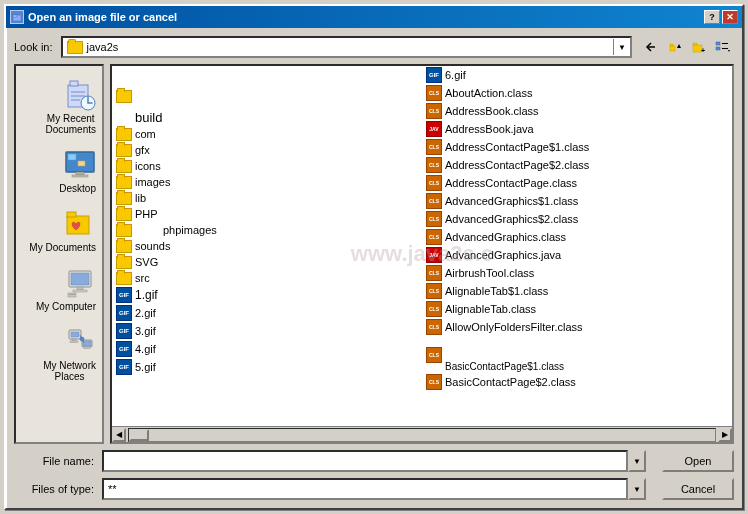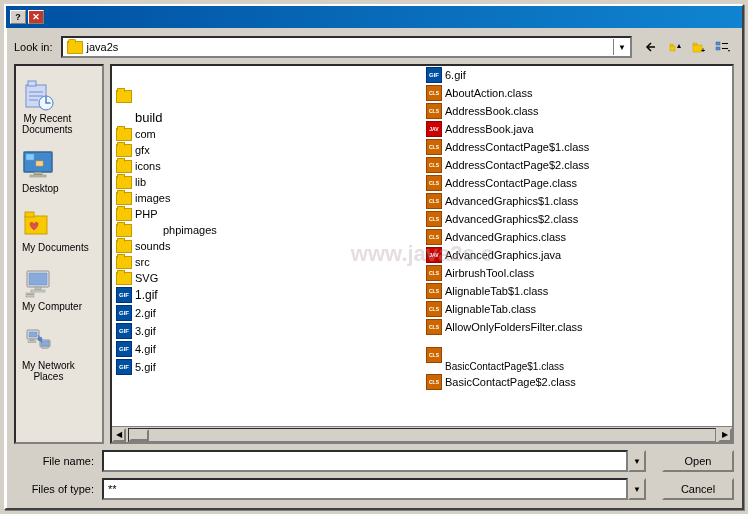--- a/index.html
+++ b/index.html
@@ -151,21 +151,21 @@
       display: flex;
       flex-direction: column;
       align-items: center;
       padding: 8px 4px;
       gap: 4px;
       overflow: hidden;
     }
     .sidebar-item {
       display: flex;
       flex-direction: column;
-      align-items: flex-start;
+      align-items: flex-end;
       width: 80px;
       padding: 4px 2px;
       cursor: pointer;
       border: 1px solid transparent;
     }
     .sidebar-item-icon {
       width: 32px;
       height: 32px;
       margin-bottom: 2px;
       display: flex;
@@ -363,20 +363,29 @@
       white-space: nowrap;
       font-family: Arial, sans-serif;
     }
   </style>
 </head>
 <body>
 
 <div class="dialog">
 
   <div class="title-bar">
+    <div class="title-bar-left">
+      <div class="title-icon">
+        <svg width="10" height="10" viewBox="0 0 10 10">
+          <rect x="1" y="3" width="8" height="6" fill="#88aaff" stroke="#5566aa" stroke-width="0.5"></rect>
+          <rect x="1" y="3" width="4" height="2" fill="#aaccff" stroke="#5566aa" stroke-width="0.5"></rect>
+        </svg>
+      </div>
+      <span>Open an image file or cancel</span>
+    </div>
     <div class="title-bar-buttons">
       <div class="title-btn help-btn">?</div>
       <div class="title-btn close-btn">✕</div>
     </div>
   </div>
 
   <div class="dialog-content">
 
     <div class="toolbar-row">
       <span class="look-in-label">Look in:</span>
@@ -513,45 +522,45 @@
               <div class="file-item">
                 <div class="folder-icon-16"></div>
                 <span style="font-size: 11px;">gfx</span>
               </div>
               <div class="file-item">
                 <div class="folder-icon-16"></div>
                 <span style="font-size: 11px;">icons</span>
               </div>
               <div class="file-item">
                 <div class="folder-icon-16"></div>
+                <span style="font-size: 11px;">images</span>
+              </div>
+              <div class="file-item">
+                <div class="folder-icon-16"></div>
                 <span style="font-size: 11px;">lib</span>
               </div>
               <div class="file-item">
                 <div class="folder-icon-16"></div>
-                <span style="font-size: 11px;">images</span>
-              </div>
-              <div class="file-item">
-                <div class="folder-icon-16"></div>
                 <span style="font-size: 11px;">PHP</span>
               </div>
               <div class="file-item">
                 <div class="folder-icon-16"></div>
                 <span style="font-size: 11px; padding-left: 28px;">phpimages</span>
               </div>
               <div class="file-item">
                 <div class="folder-icon-16"></div>
                 <span style="font-size: 11px;">sounds</span>
               </div>
               <div class="file-item">
                 <div class="folder-icon-16"></div>
+                <span style="font-size: 11px;">SVG</span>
+              </div>
+              <div class="file-item">
+                <div class="folder-icon-16"></div>
                 <span style="font-size: 11px;">src</span>
-              </div>
-              <div class="file-item">
-                <div class="folder-icon-16"></div>
-                <span style="font-size: 11px;">SVG</span>
               </div>
               <div class="file-item">
                 <div class="gif-icon">GIF</div>
                 <span style="font-size: 12px;">1.gif</span>
               </div>
               <div class="file-item">
                 <div class="gif-icon">GIF</div>
                 <span style="font-size: 11px;">2.gif</span>
               </div>
               <div class="file-item">

